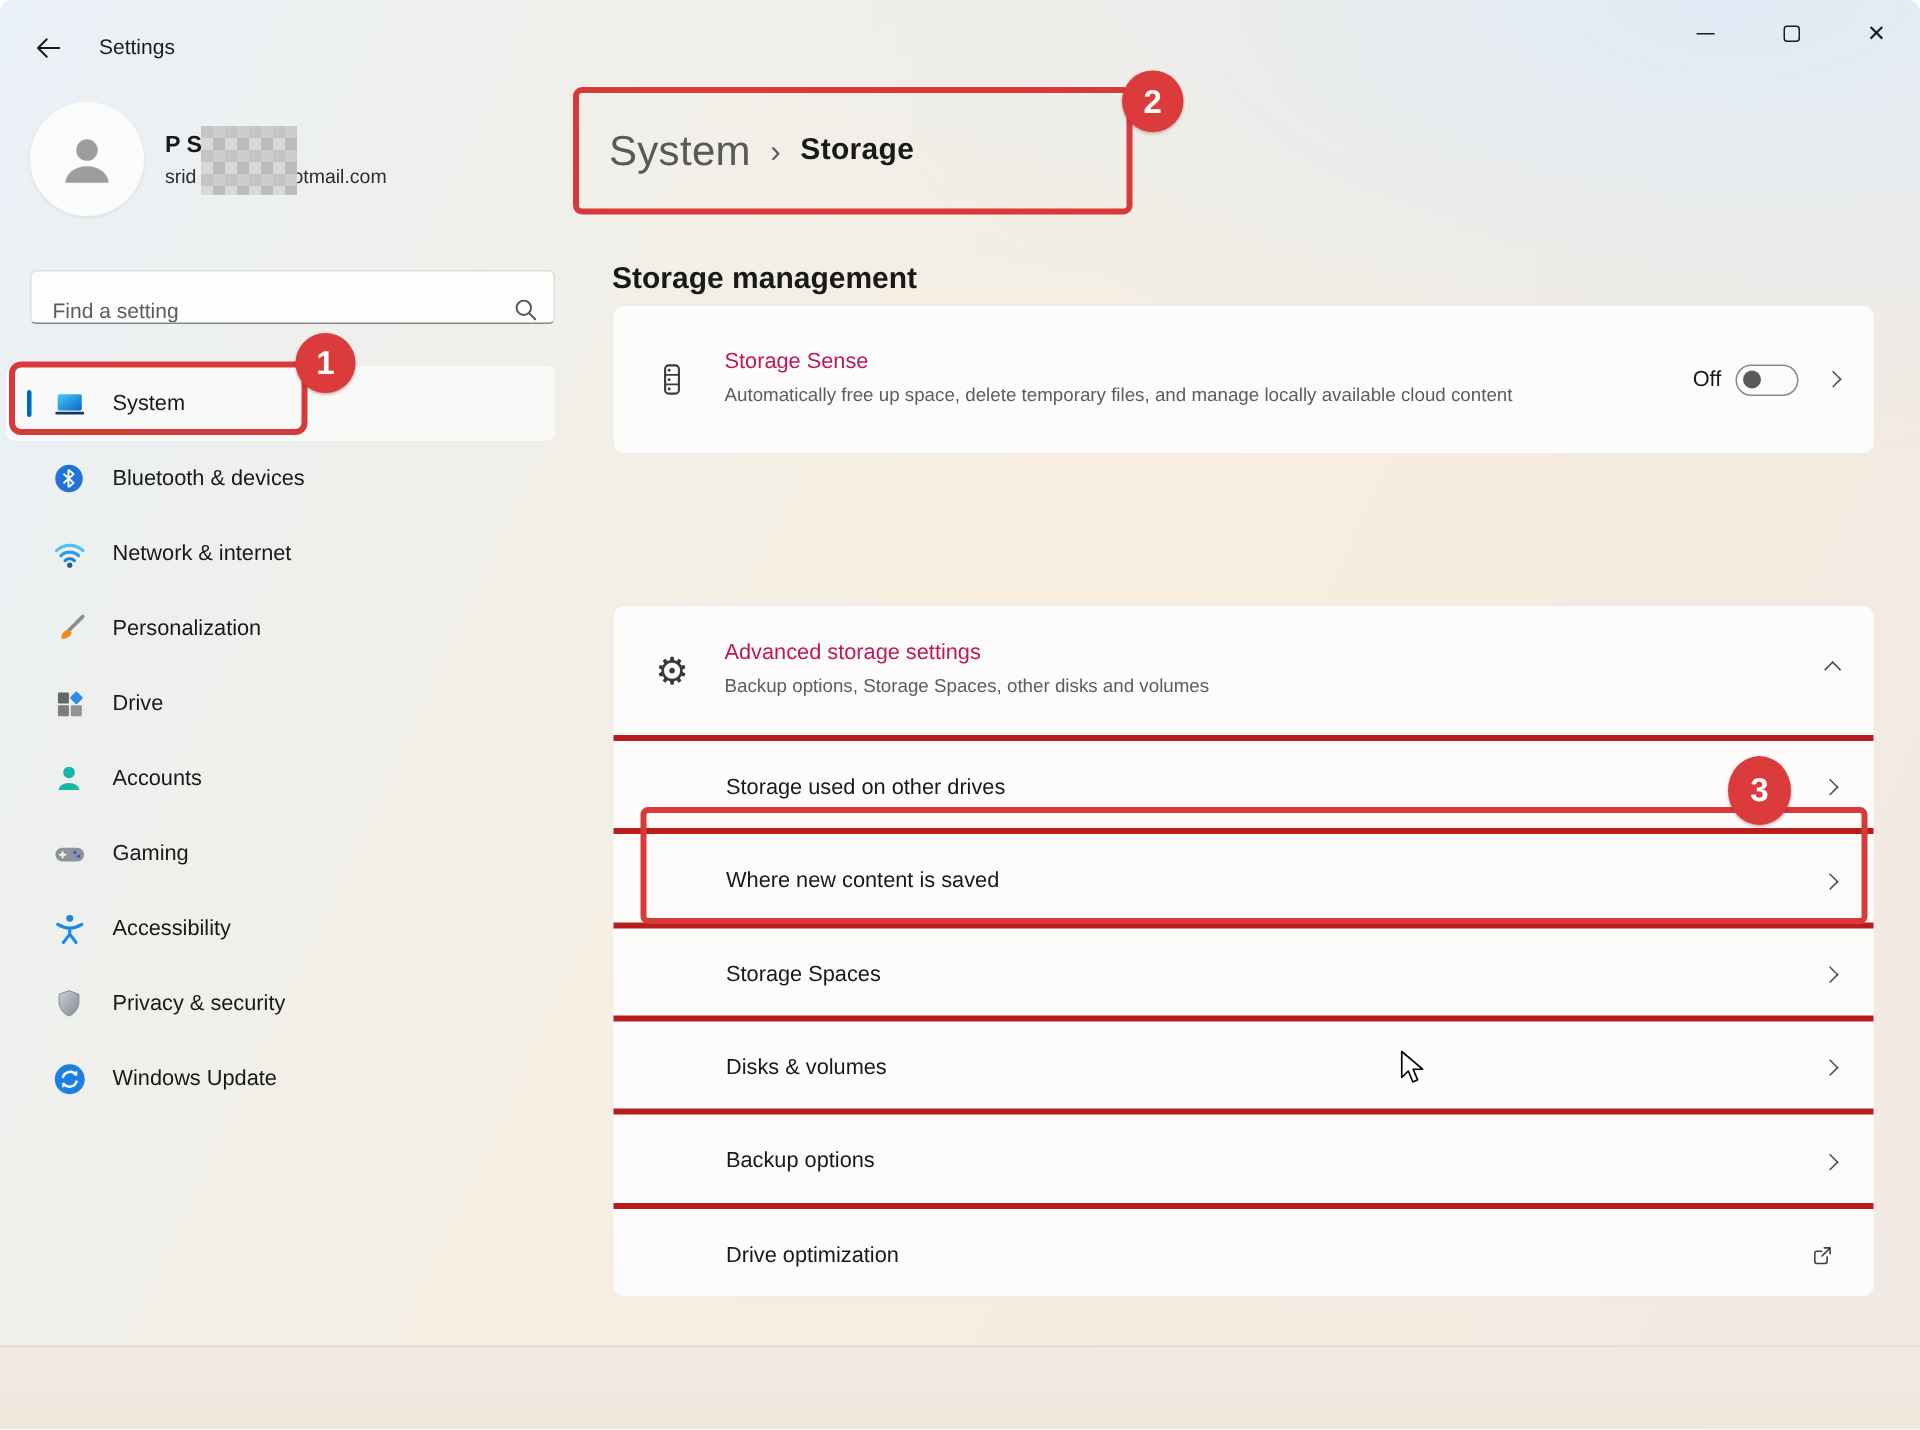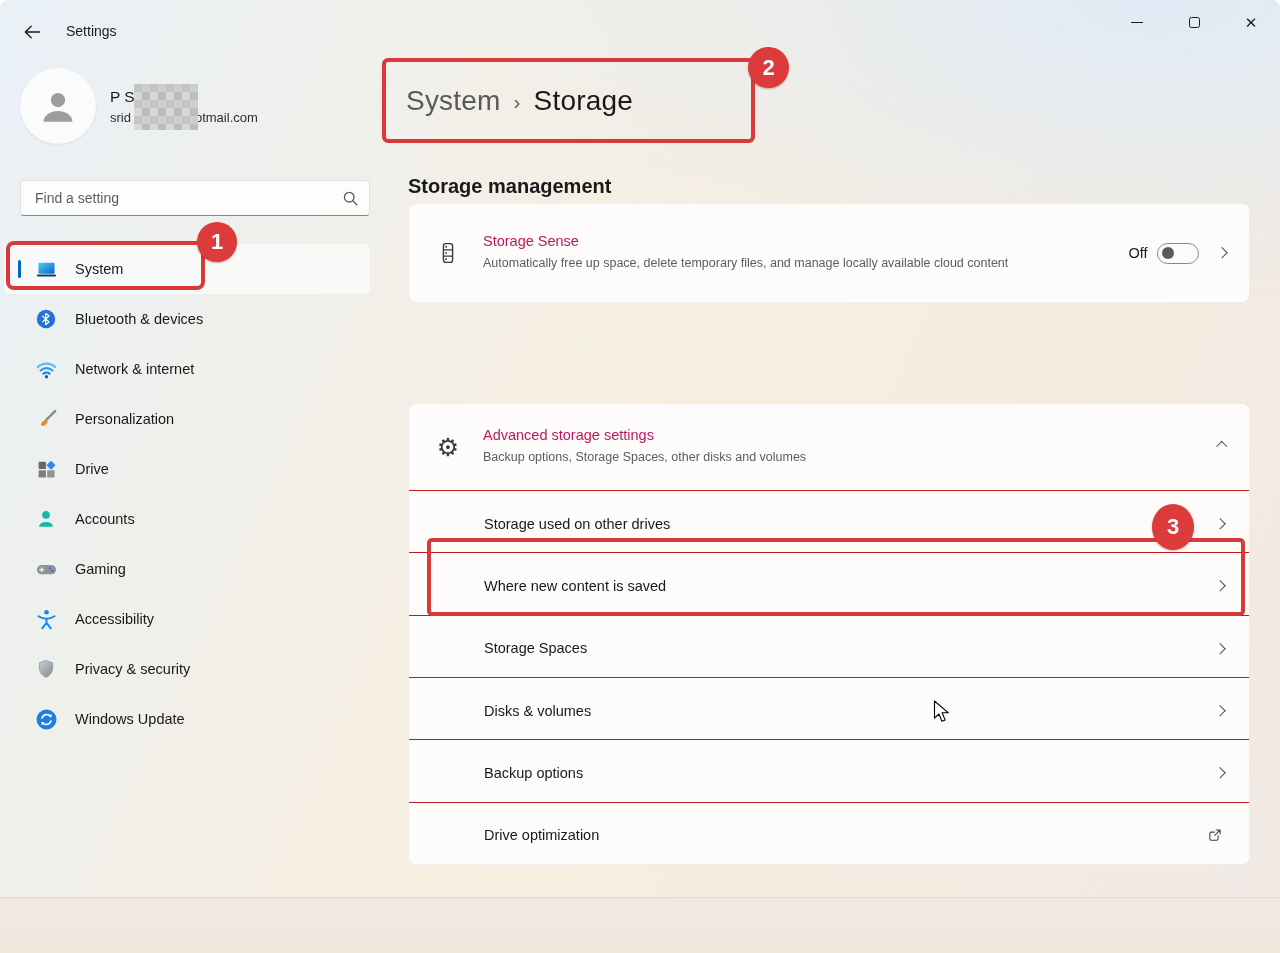--- a/index.html
+++ b/index.html
@@ -18,55 +18,55 @@
   .titlebar-title { position:absolute; left:66px; top:23px; font-size:14px; color:#1b1b1b; }
   .back-btn { position:absolute; left:18px; top:18px; width:28px; height:28px; display:flex; align-items:center; justify-content:center; border-radius:4px; cursor:default; }
   .win-ctrl { position:absolute; top:0; height:44px; width:46px; display:flex; align-items:center; justify-content:center; }
   .ctrl-min { left:1114px; } .ctrl-max { left:1171px; } .ctrl-close { left:1228px; }
   .glyph-min { width:12px; height:0; border-top:1.4px solid #1b1b1b; display:block; }
   .glyph-max { width:11px; height:11px; border:1.3px solid #1b1b1b; border-radius:2.5px; display:block; }
   .glyph-close { font-size:15px; color:#1b1b1b; line-height:1; }
 
   
   .avatar { position:absolute; left:20px; top:68px; width:76px; height:76px; border-radius:50%; background:#fbfbfb; box-shadow:0 1px 3px rgba(0,0,0,.07); display:flex; align-items:center; justify-content:center; }
-  .acct-name { position:absolute; left:110px; top:88px; font-size:15.5px; font-weight:400; color:#191919; }
+  .acct-name { position:absolute; left:110px; top:88px; font-size:15.5px; font-weight:700; color:#191919; }
   .acct-email { position:absolute; left:110px; top:110px; font-size:13px; color:#2d2d2d; display:flex; }
   .email-gap { display:inline-block; width:64px; }
   .pix {
     position:absolute; left:134px; top:84px; width:64px; height:46px; z-index:2;
     background:conic-gradient(#cdcdcd 25%, #bdbdbd 0 50%, #d8d8d8 0 75%, #c5c5c5 0);
     background-size:16px 16px;
   }
 
   
   .find-box {
     position:absolute; left:20px; top:180px; width:350px; height:36px;
     background:#fdfdfd; border:1px solid #e2ddd6; border-bottom:1px solid #868686;
-    border-radius:4px; display:flex; align-items:center; padding:0 10px 0 14px;
+    border-radius:4px; display:flex; align-items:flex-end; padding:0 10px 0 14px;
   }
   .find-box input { flex:1; border:none; outline:none; background:transparent; font-size:14px; font-family:inherit; color:#1a1a1a; }
   .find-box input::placeholder { color:#5c5c5c; opacity:1; }
 
   
   .nav { position:absolute; left:4px; top:244px; width:366px; }
   .nav-item { position:relative; height:50px; display:flex; align-items:center; padding-left:30px; border-radius:5px; cursor:default; }
   .nav-item .ic { width:24px; height:24px; display:flex; align-items:center; justify-content:center; }
   .nav-item .lbl { margin-left:17px; font-size:14.5px; color:#191919; }
   .nav-item.selected { background:rgba(255,255,255,.62); box-shadow:0 0 1px rgba(0,0,0,.05); }
   .nav-item.selected::before { content:""; position:absolute; left:14px; top:16px; width:3px; height:18px; border-radius:2px; background:#0067c0; }
 
   
   .crumb-box {
     position:absolute; left:382px; top:58px; width:373px; height:85px;
     border:4px solid #d83a3a; border-radius:6px;
     display:flex; align-items:center; padding-left:20px; gap:13px; z-index:6;
   }
   .crumb-parent { font-size:28px; color:#595959; letter-spacing:.2px; }
   .crumb-sep { font-size:21px; color:#595959; margin-top:3px; }
-  .crumb-current { font-size:28px; font-weight:400; color:#191919; letter-spacing:.2px; }
+  .crumb-current { font-size:20px; font-weight:700; color:#191919; letter-spacing:.2px; }
 
   
   .ann-circle {
     position:absolute; border-radius:50%; background:#dc3b3b; color:#fff;
     display:flex; align-items:center; justify-content:center;
     font-size:22px; font-weight:700; z-index:8; box-shadow:0 1px 2px rgba(120,20,20,.35);
   }
   #ann1 { left:197px; top:222px; width:40px; height:40px; }
   #ann2 { left:748px; top:47px;  width:41px; height:41px; }
   #ann3 { left:1152px; top:504px; width:42px; height:46px; }
@@ -82,21 +82,21 @@
   }
   #card-sense { top:203px; height:100px; }
   #card-cleanup { top:311px; height:84px; }
   #card-adv { top:403px; height:462px; display:flex; flex-direction:column; }
   .row { display:flex; align-items:center; height:100%; padding:0 24px 0 26px; }
   .row .lead-icon { width:26px; display:flex; justify-content:center; }
   .row .texts { margin-left:22px; flex:1; }
   .row .texts .t { font-size:14.5px; color:#be185d; }
   .row .texts .s { font-size:12.5px; color:#5d5d5d; margin-top:5px; line-height:1.45; max-width:600px; }
   .adv-header { height:86px; flex:none; }
-  .adv-child { flex:1; display:flex; align-items:center; border-top:1px solid #b91c1c; padding:4px 26px 0 75px; }
+  .adv-child { flex:1; display:flex; align-items:center; border-top:4px solid #b91c1c; padding:4px 26px 0 75px; }
   .adv-child .lbl { flex:1; font-size:14.5px; color:#191919; }
 
   .chev { display:inline-block; width:7.5px; height:7.5px; border-right:1.5px solid #4d4d4d; border-bottom:1.5px solid #4d4d4d; }
   .chev.right { transform:rotate(-45deg); }
   .chev.up { transform:rotate(-135deg); }
 
   .right-group { display:flex; align-items:center; gap:9px; }
   .off-label { font-size:14.5px; color:#191919; }
   .toggle { position:relative; width:42px; height:21px; border:1px solid #898989; border-radius:11px; background:rgba(250,250,250,.6); margin-right:10px; }
   .toggle .knob { position:absolute; left:4px; top:3.5px; width:12px; height:12px; border-radius:50%; background:#5a5a5a; }

